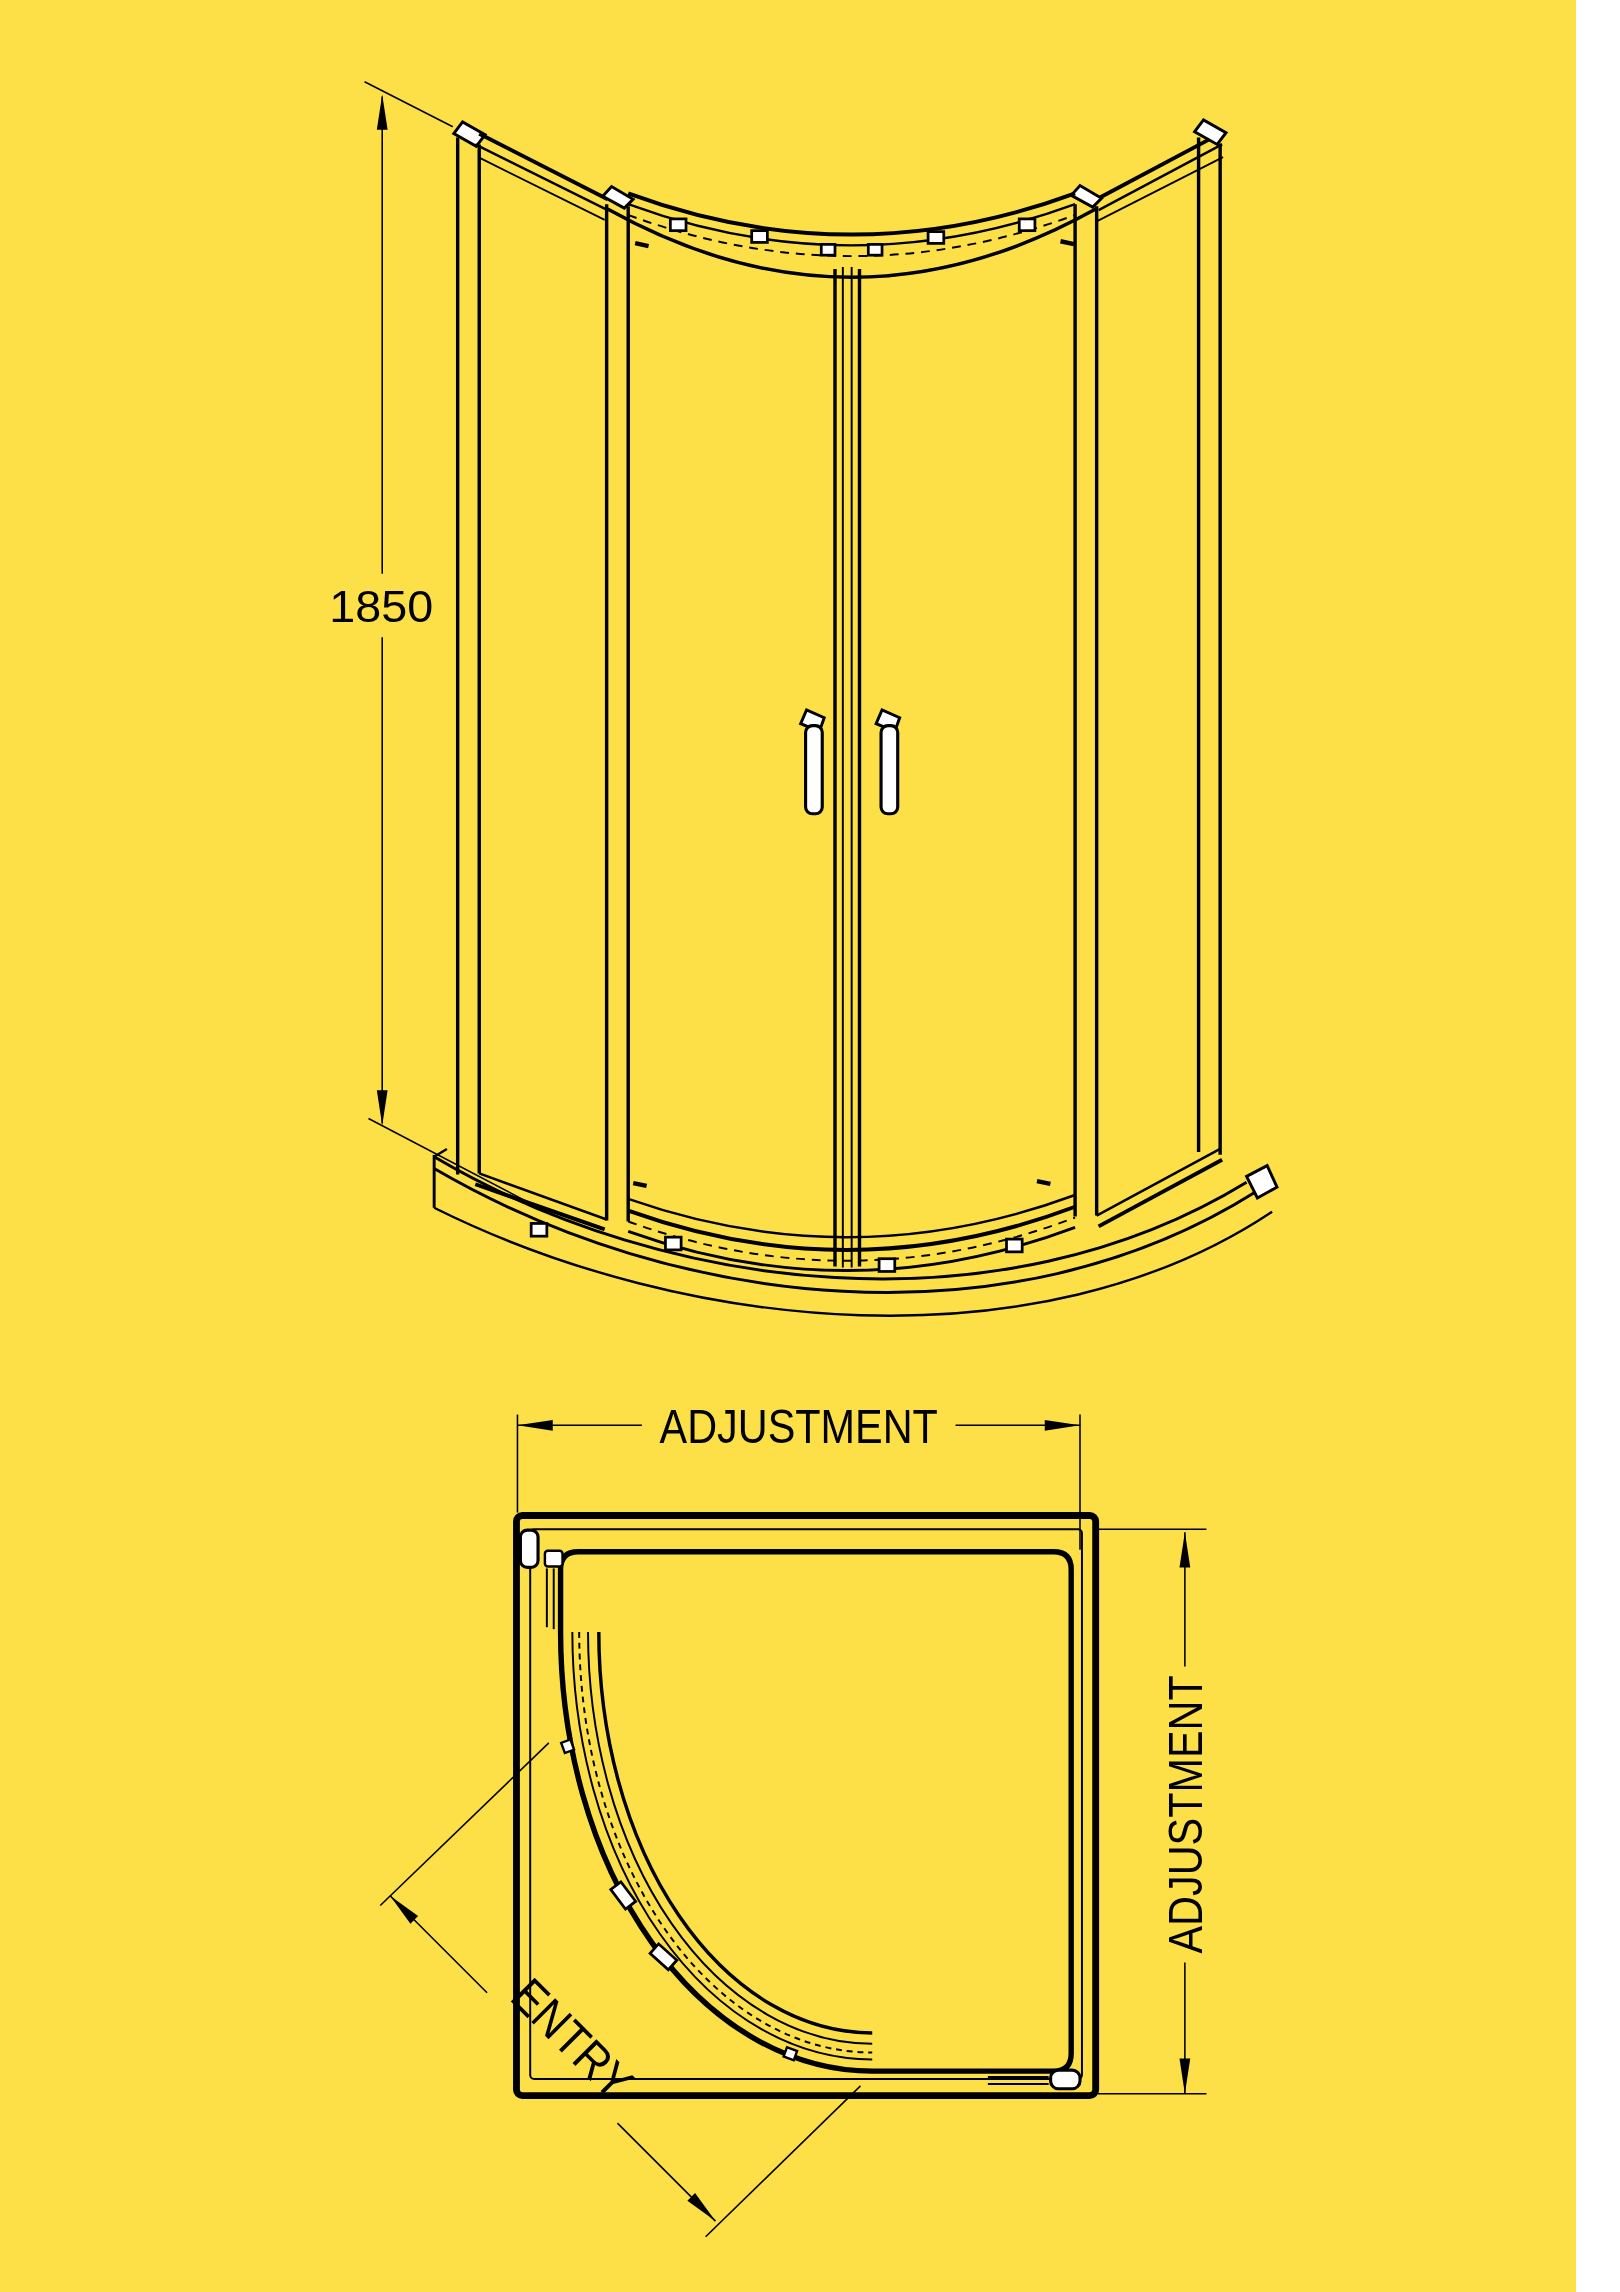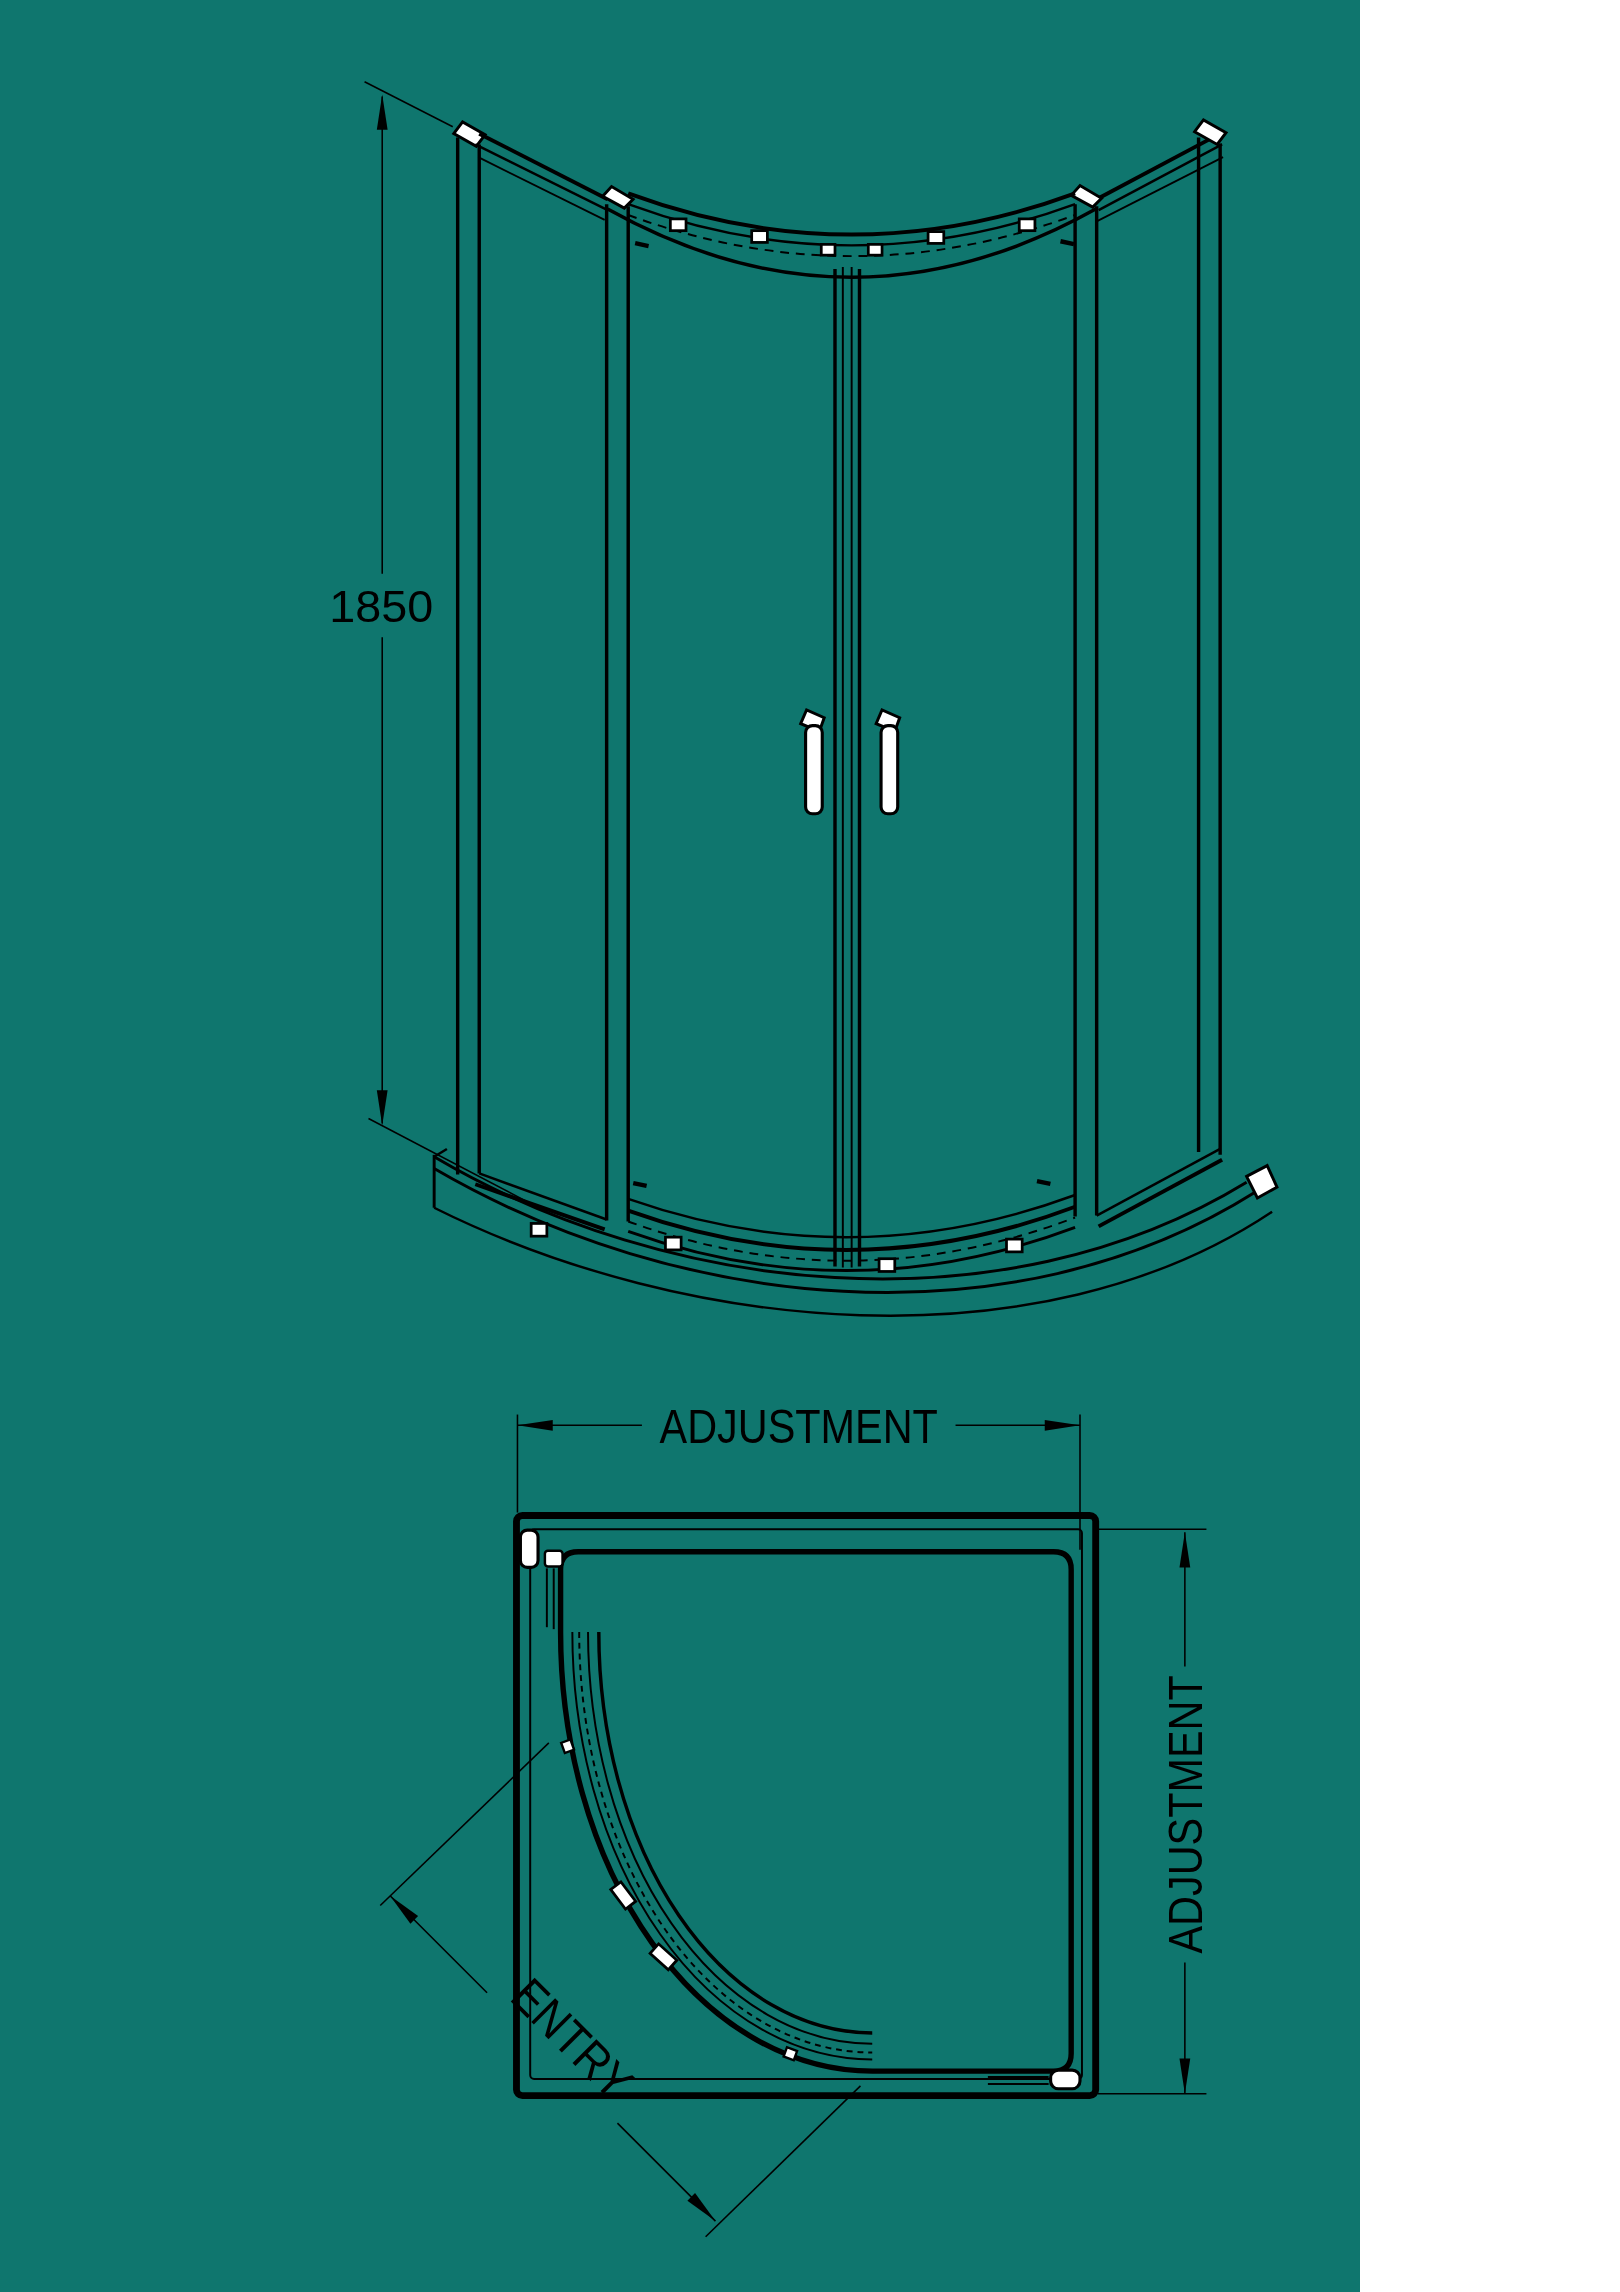--- a/index.html
+++ b/index.html
@@ -1,16 +1,16 @@
 <!DOCTYPE html>
 <html><head>
 <meta charset="utf-8">
 <style>
   html,body{margin:0;padding:0;background:#ffffff;}
-  .canvas{position:relative;width:1360px;height:2293px;background:#0f766e;overflow:hidden;}
+  .canvas{position:relative;width:1576px;height:2293px;background:#fde047;overflow:hidden;}
   svg{position:absolute;left:0;top:0;}
   .ln{stroke:#000;fill:none;}
   .fw{fill:#fff;stroke:#000;}
   .dimtxt{font-family:"Liberation Sans", sans-serif;fill:#000;}
 </style>
 </head>
 <body>
 
 <div class="canvas">
 <svg width="1620" height="2293" viewBox="0 0 1653 2339">

